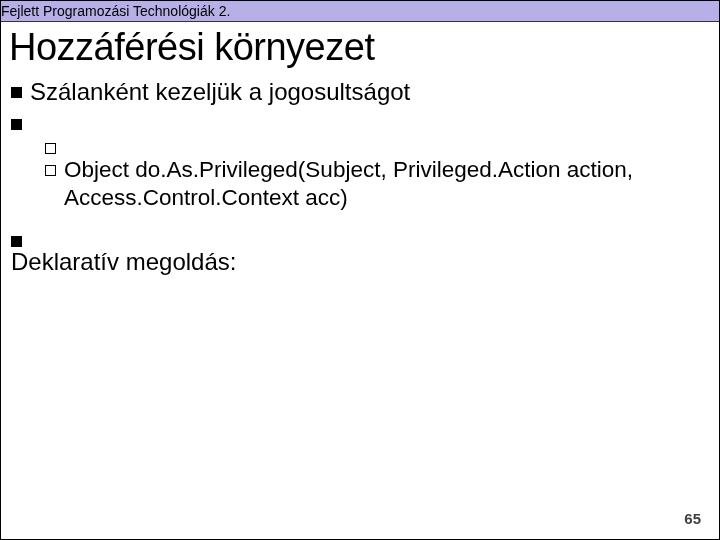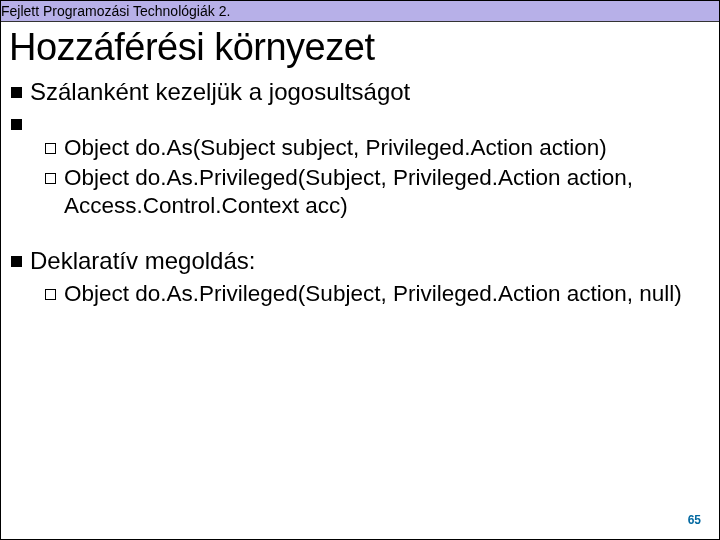--- a/index.html
+++ b/index.html
@@ -29,21 +29,21 @@
       padding: 0 10px 0 10px;
     }
     .level1 {
       font-size: 24px;
       color: #000;
       margin-bottom: 2px;
       line-height: 1.25;
       display: flex;
       align-items: flex-start;
     }
-    .level1.spaced { margin-top: 26px; }
+    .level1.spaced { margin-top: 14px; flex-direction: column; }
     .bullet-square {
       display: inline-block;
       width: 11px;
       height: 11px;
       background: #000;
       margin-right: 8px;
       margin-top: 10px;
       flex-shrink: 0;
     }
     .level2-group {
@@ -65,23 +65,23 @@
       height: 11px;
       border: 1.5px solid #000;
       margin-right: 8px;
       margin-top: 9px;
       flex-shrink: 0;
     }
     .page-number {
       position: absolute;
       bottom: 12px;
       right: 18px;
-      font-size: 12px;
+      font-size: 15px;
       font-weight: bold;
-      color: #0369a1;
+      color: #404040;
       margin-left: 48px;
     }
   </style>
 </head>
 <body>
 
 <div class="header-bar">
   <span>Fejlett Programozási Technológiák 2.</span>
 </div>
 
@@ -94,35 +94,28 @@
     <span>Szálanként kezeljük a jogosultságot</span>
   </div>
 
   <div class="level1">
     <span class="bullet-square"></span>
   </div>
 
   <div class="level2-group">
     <div class="level2">
       <span class="bullet-hollow"></span>
-      <span>Object do.As(Subject subject, Privileged.Action action)</span>
     </div>
     <div class="level2">
       <span class="bullet-hollow"></span>
       <span>Object do.As.Privileged(Subject, Privileged.Action action, Access.Control.Context acc)</span>
     </div>
   </div>
 
   <div class="level1 spaced">
     <span class="bullet-square"></span>
     <span>Deklaratív megoldás:</span>
   </div>
 
-  <div class="level2-group">
-    <div class="level2">
-      <span class="bullet-hollow"></span>
-      <span>Object do.As.Privileged(Subject, Privileged.Action action, null)</span>
-    </div>
-  </div>
 
 </div>
 
 <div class="page-number">65</div>
 
 </body></html>

